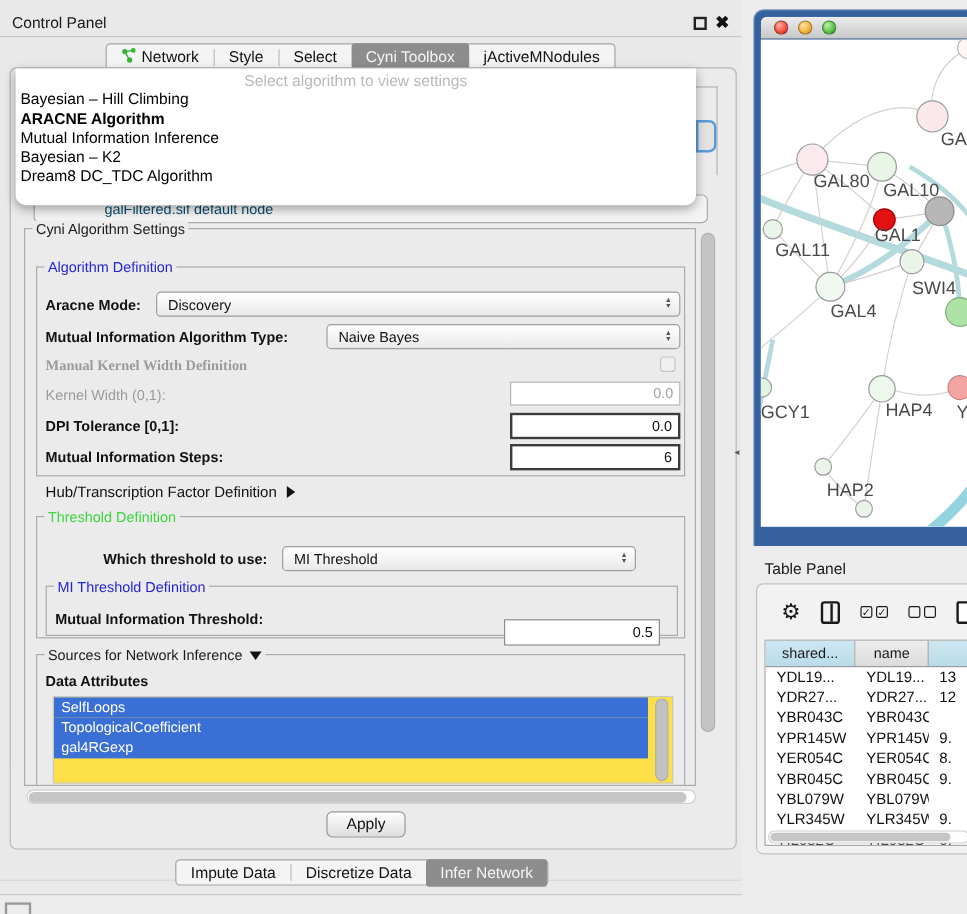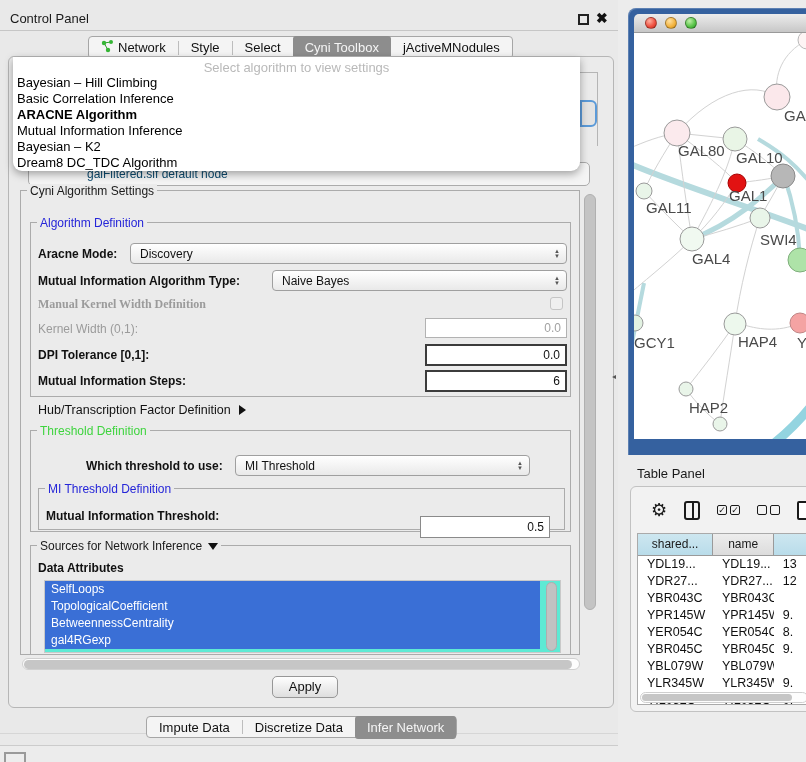--- a/index.html
+++ b/index.html
@@ -67,21 +67,21 @@
 
   #mk-check { left:550px; top:297px; width:13px; height:13px; border:1px solid #c5c5c5;
               border-radius:3px; background:#efefef; }
 
   .tri-right { width:0; height:0; border-left:7px solid #111; border-top:5px solid transparent;
                border-bottom:5px solid transparent; display:inline-block; }
   .tri-down { width:0; height:0; border-top:7px solid #111; border-left:5px solid transparent;
               border-right:5px solid transparent; display:inline-block; }
 
   
-  #attr-list { left:44px; top:580px; width:517px; height:73px; background:#5eead4;
+  #attr-list { left:44px; top:580px; width:517px; height:73px; background:#fde047;
                border:1px solid #c9c9c9; overflow:hidden; }
   .attr-item { height:17px; line-height:17px; font-size:12px; color:#ffffff;
                background:#3a6fd6; padding-left:6px; width:495px; }
   #attr-vscroll { left:546px; top:582px; width:11px; height:69px; background:#c2c2c2;
                   border:1px solid #aeaeae; border-radius:6px; }
   .hscroll { background:#fdfdfd; border:1px solid #d0d0d0; border-radius:7px; }
   .hthumb { background:#c6c6c6; border-radius:6px; height:9px; margin:1px; }
   #panel-vscroll { left:584px; top:194px; width:12px; height:416px; background:#c4c4c4;
                    border:1px solid #b0b0b0; border-radius:7px; }
 
@@ -183,21 +183,20 @@
   <div class="abs" id="main-panel"></div>
 
   <div class="abs frag-box" style="left:578px;top:72px;width:20px;height:74px;border-left:none;border-bottom:none;"></div>
   <div class="abs" id="frag-blue"></div>
   <div class="abs" id="hidden-combo">galFiltered.sif default node</div>
 
   <div class="abs" id="algo-popup">
     <div id="algo-ph">Select algorithm to view settings</div>
     <div id="algo-items">
         <div class="pitem">Bayesian – Hill Climbing</div>
-        <div class="pitem">Basic Correlation Inference</div>
         <div class="pitem bold">ARACNE Algorithm</div>
         <div class="pitem">Mutual Information Inference</div>
         <div class="pitem">Bayesian – K2</div>
         <div class="pitem">Dream8 DC_TDC Algorithm</div>
       </div>
   </div>
 
   <div class="abs gbox" style="left:20px;top:190px;width:560px;height:465px;">
     <span class="gtitle">Cyni Algorithm Settings</span>
   </div>
@@ -261,21 +260,20 @@
   <div class="abs gbox" style="left:30px;top:545px;width:541px;height:110px;border-bottom:none;">
     <span class="gtitle" style="display:flex;align-items:center;gap:6px;">
       <span>Sources for Network Inference</span>
       <span class="tri-down"></span>
     </span>
   </div>
   <div class="abs lbl" style="left:38px;top:561px;">Data Attributes</div>
   <div class="abs" id="attr-list">
       <div class="attr-item">SelfLoops</div>
       <div class="attr-item">TopologicalCoefficient</div>
-      <div class="attr-item">BetweennessCentrality</div>
       <div class="attr-item">gal4RGexp</div>
     </div>
   <div class="abs" id="attr-vscroll"></div>
 
   <div class="abs" id="panel-vscroll"></div>
   <div class="abs hscroll" style="left:22px;top:658px;width:558px;height:12px;">
     <div class="hthumb" style="width:548px;"></div>
   </div>
 
   <div class="abs" id="apply-btn">Apply</div>

